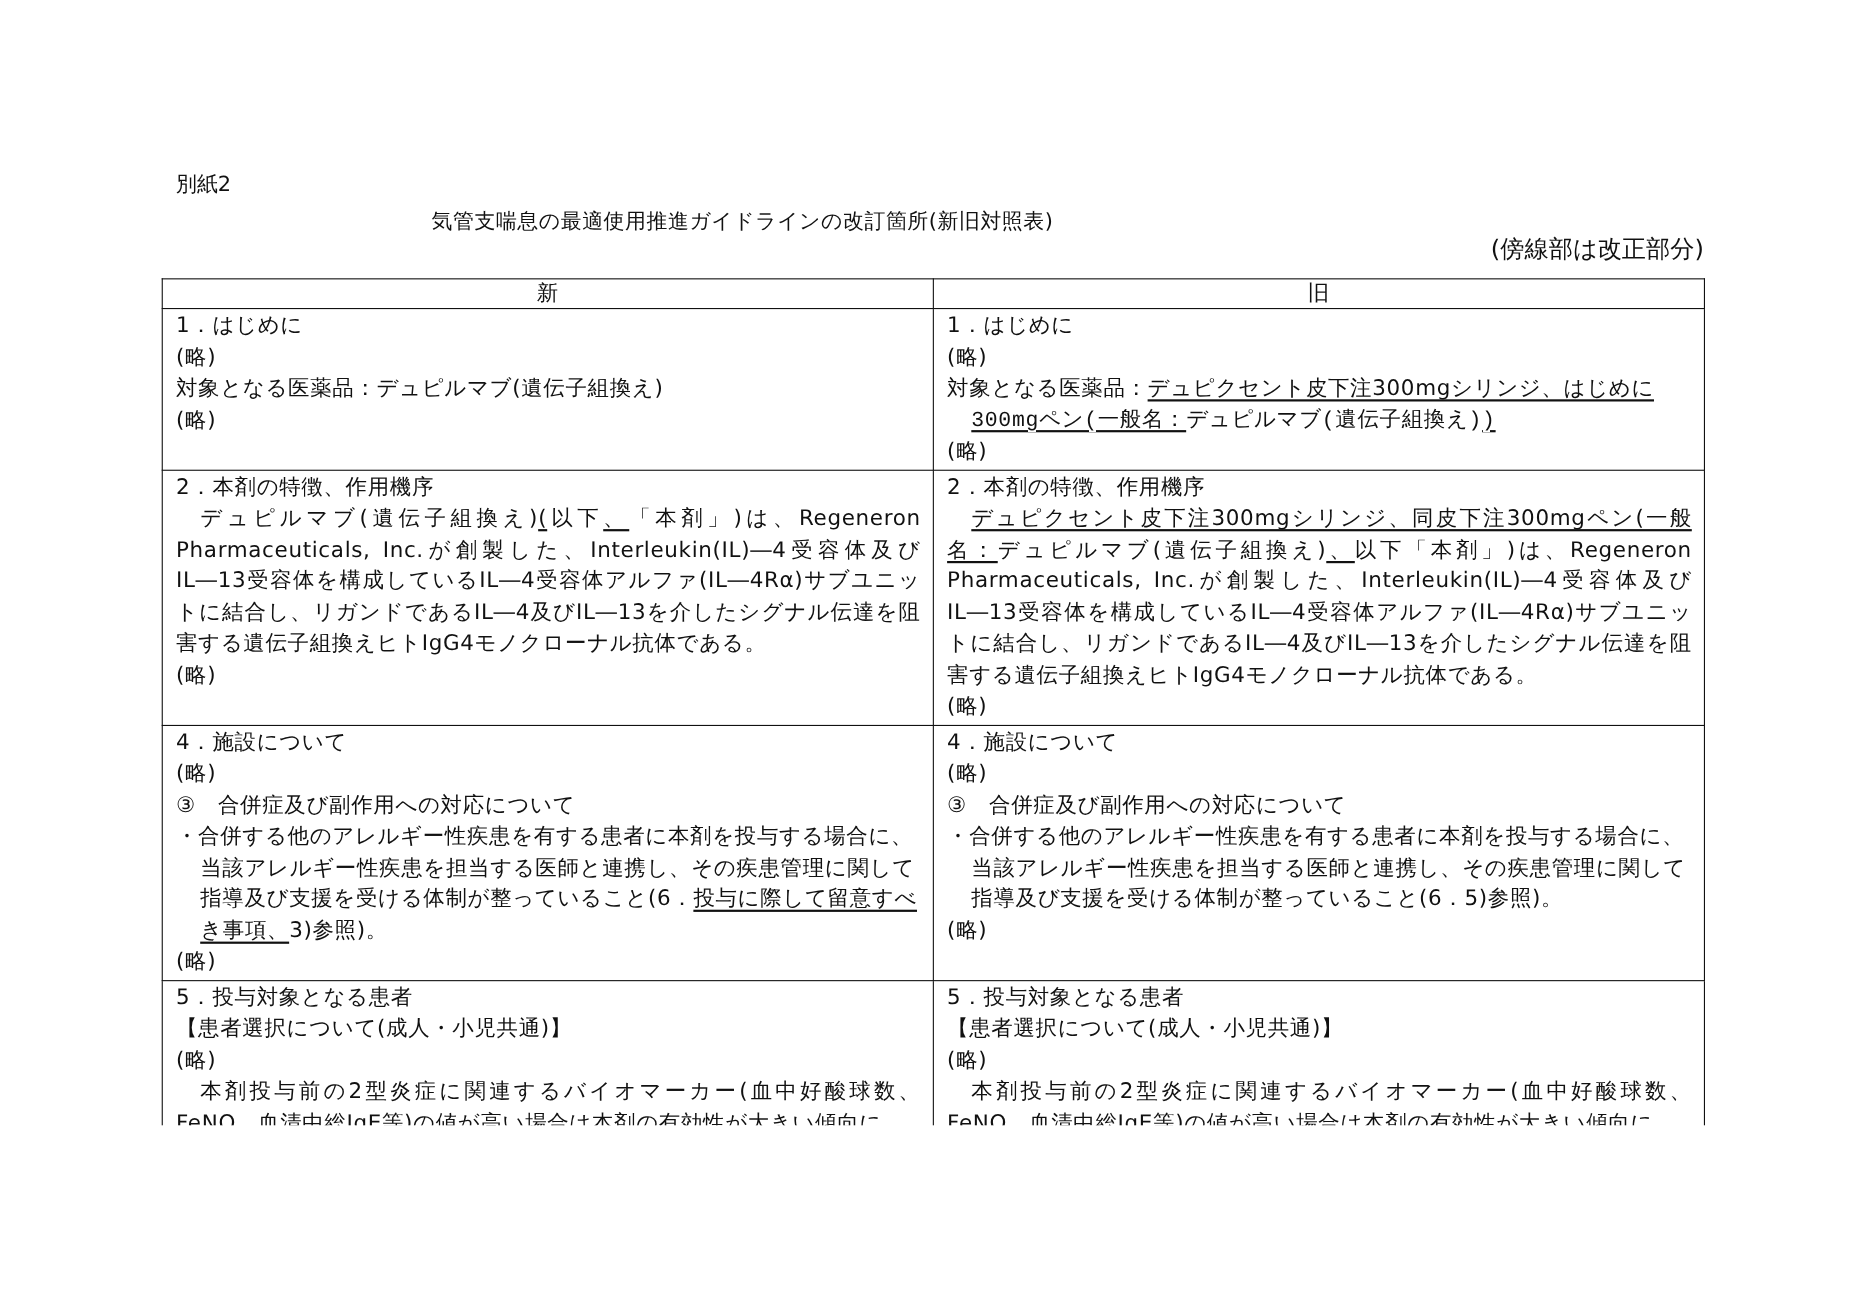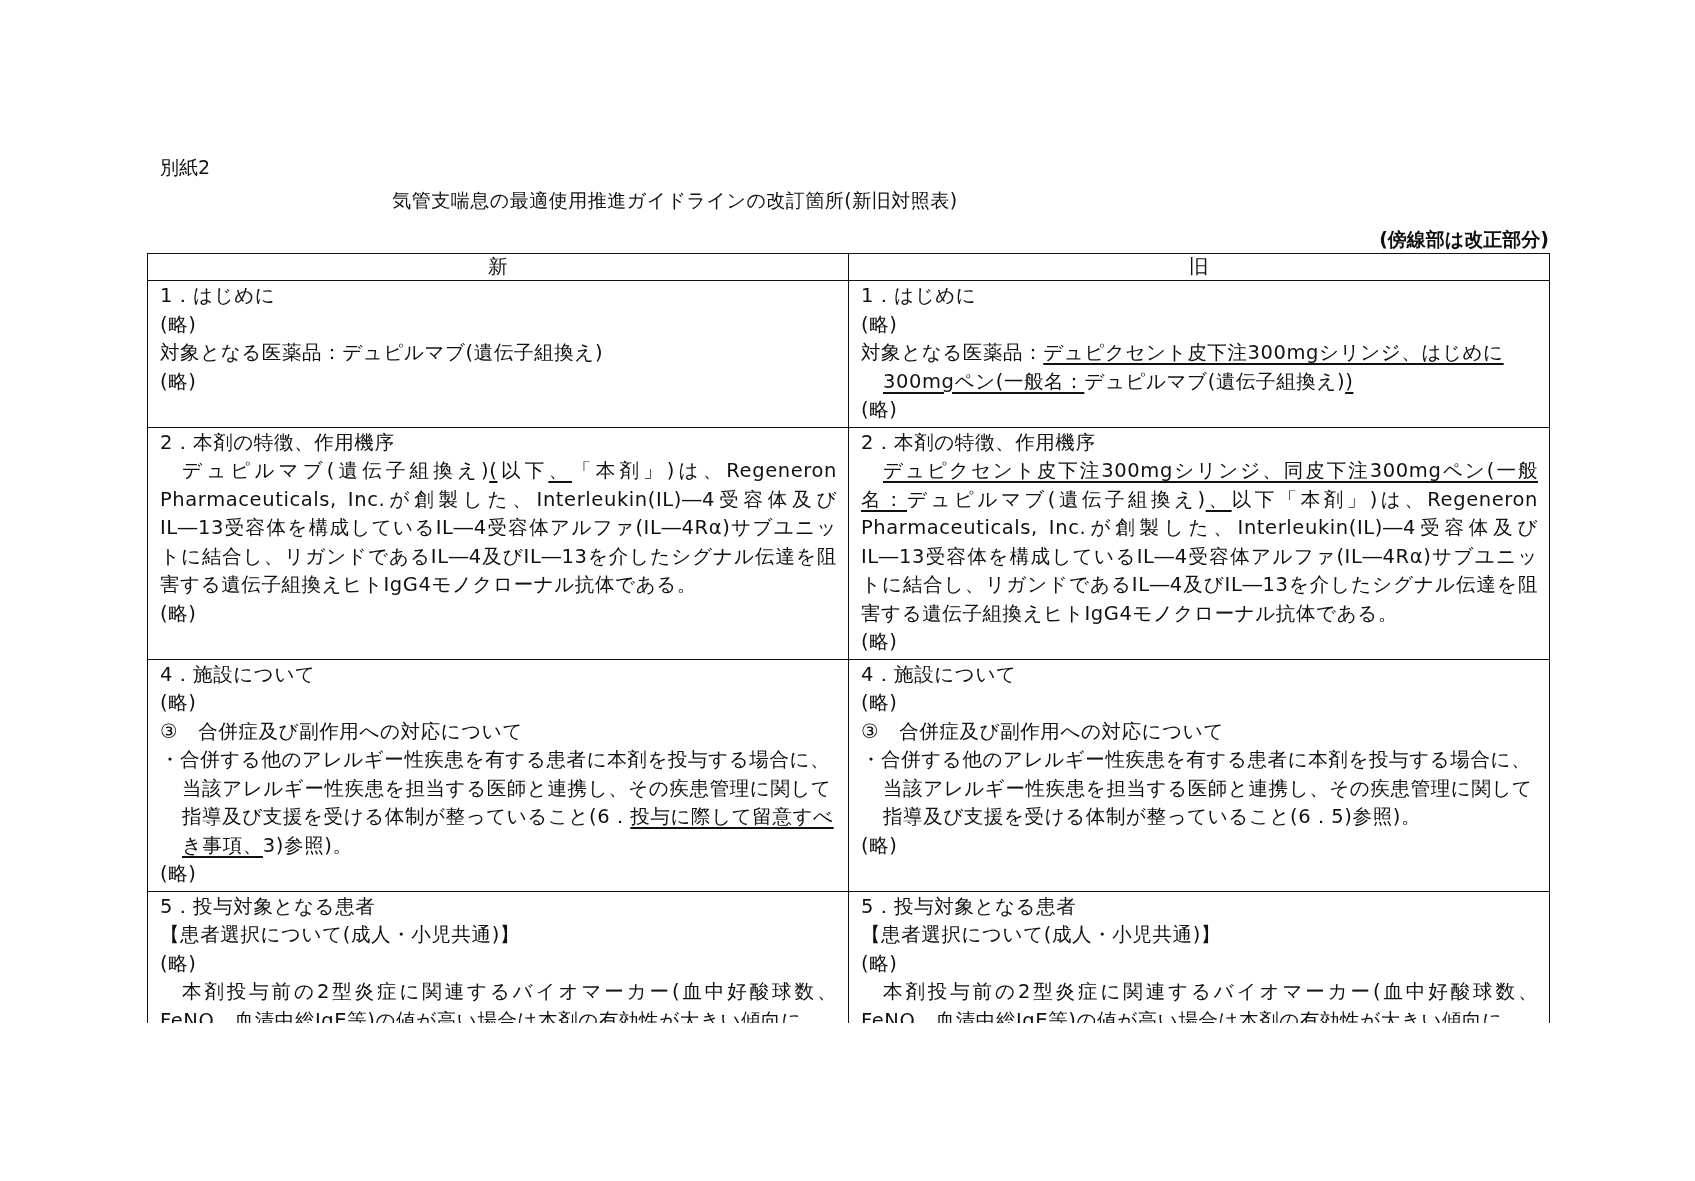--- a/index.html
+++ b/index.html
@@ -10,38 +10,37 @@
     }
     .page-label {
       position: absolute; left: 148px; top: 155px;
       font-size: 19px; letter-spacing: 0px; margin-left: 12px;
     }
     .doc-title {
       position: absolute; left: 0; width: 1350px; top: 188px; text-align: center;
       font-size: 19px; letter-spacing: 0.5px;
     }
     .note {
-      position: absolute; right: 146px; top: 227px;
-      font-size: 19px;
-      font-weight: bold;
+      position: absolute; right: 146px; top: 212px;
+      font-size: 22px;
     }
     table.compare {
       position: absolute; left: 147px; top: 253px;
       width: 1402px; border-collapse: collapse; table-layout: fixed;
     }
     table.compare td, table.compare th {
       border: 1.5px solid #111111; vertical-align: top;
       padding: 1px 11px 2px 12px;
       font-size: 19.5px; line-height: 28.5px; font-weight: normal;
       letter-spacing: 0.6px;
     }
     table.compare th { text-align: center; height: 26px; line-height: 26px; padding: 0; }
     col.c1 { width: 701px; } col.c2 { width: 701px; }
     .line { display: block; white-space: nowrap; }
-    .indent { padding-left: 22px; }
+    .indent { padding-left: 22px; font-family: Liberation Mono, monospace; }
     .para-first { text-indent: 22px; }
     .wrap { display: block; white-space: normal; text-align: justify; }
     .hang { display: block; padding-left: 22px; text-indent: -22px; white-space: normal; }
     u { text-decoration: underline; text-underline-offset: 4px; text-decoration-thickness: 1.5px; }
     .row-intro td { height: 140px; }
     .row-feat td { height: 225px; }
     .row-fac td { height: 224px; margin-top: 48px; }
     .row-pat td { height: 150px; border-bottom: none; }
     .clip { position: absolute; left: 0; top: 1023px; width: 1695px; height: 160px; background: #ffffff; }
   </style>

